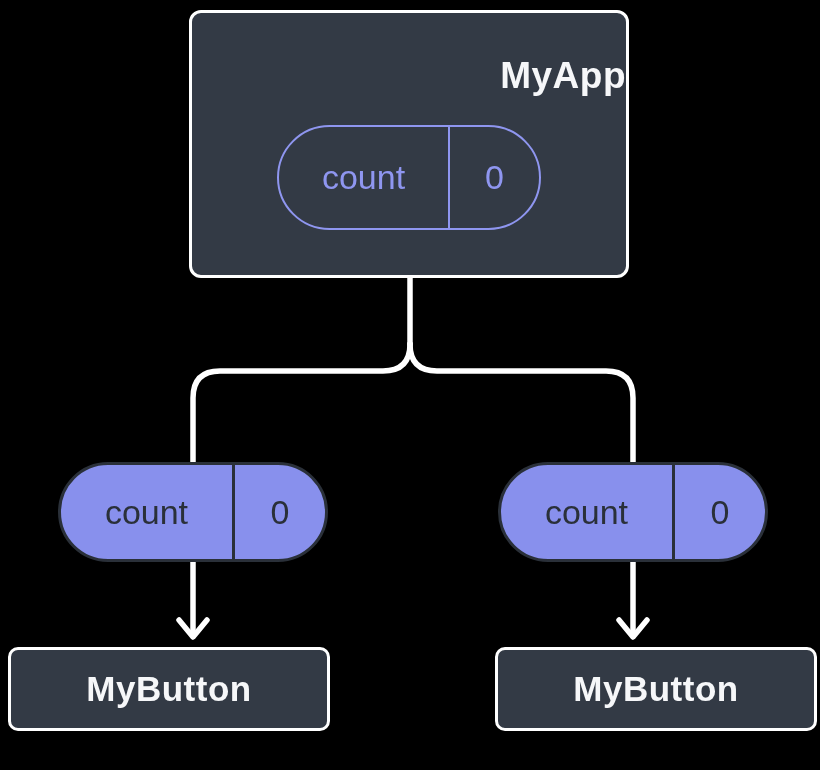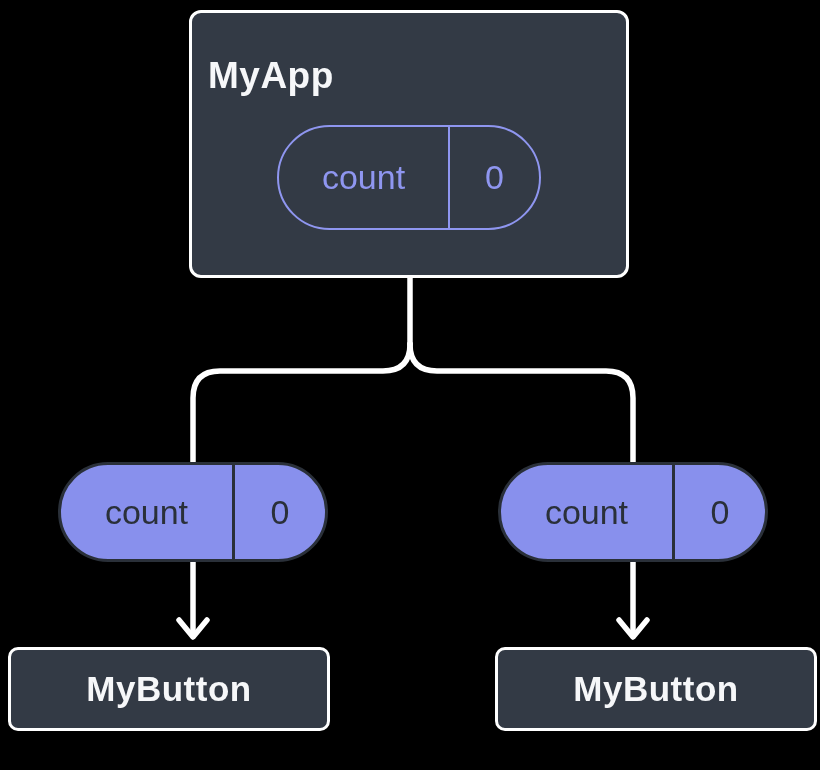--- a/index.html
+++ b/index.html
@@ -36,22 +36,22 @@
     border: 3px solid #FFFFFF;
     border-radius: 12px;
     box-sizing: border-box;
   }
   .root-box {
     left: 189px; top: 10px;
     width: 440px; height: 268px;
   }
   .component-title {
     position: absolute;
-    left: 16px; right: 0;
-    text-align: left;
+    left: 0; right: 0;
+    text-align: right;
     color: #F6F7F9;
     font-size: 37px;
     font-weight: 600;
     letter-spacing: 0.5px;
   }
   .root-box .component-title { top: 42px; }
 
   .pill {
     position: absolute;
     display: flex;

